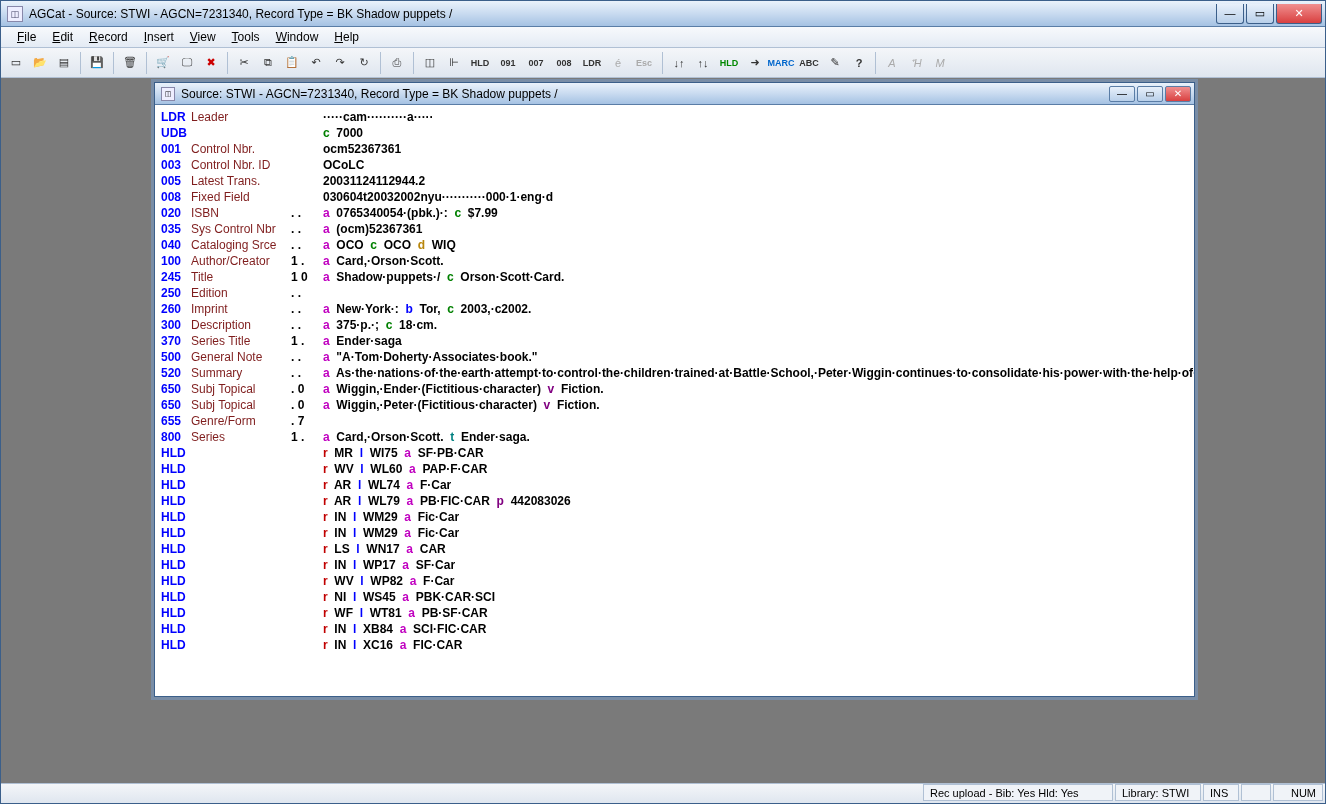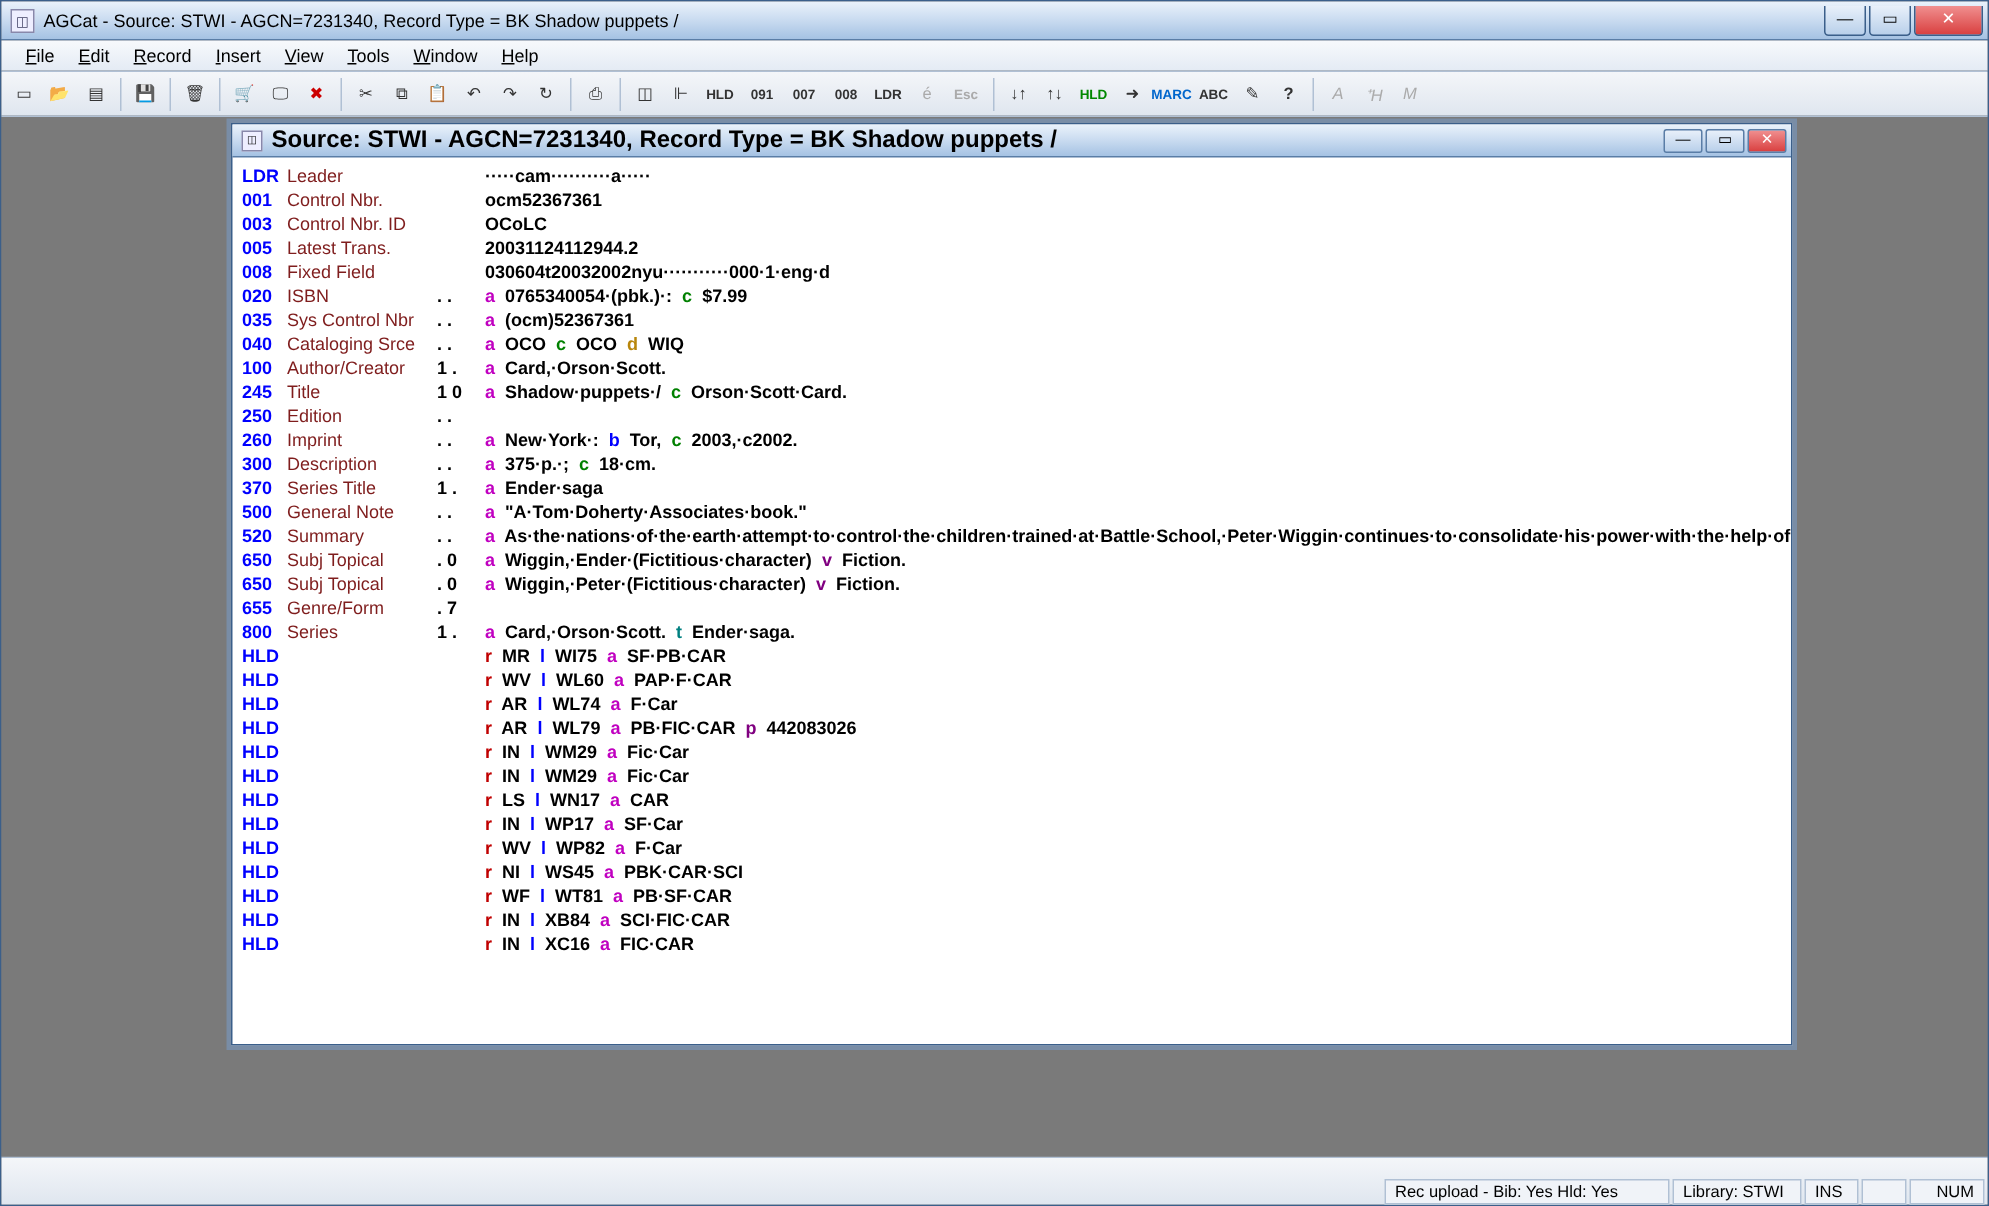--- a/index.html
+++ b/index.html
@@ -17,32 +17,32 @@
   .toolbar { height:30px; background:linear-gradient(to bottom,#f4f6f9,#dfe6ef); border-bottom:1px solid #b0c0d4; display:flex; align-items:center; padding:0 4px; gap:2px; overflow:hidden; }
   .tb-btn { width:22px; height:22px; display:flex; align-items:center; justify-content:center; border:1px solid transparent; font-size:11px; color:#333; cursor:pointer; }
   .tb-btn.small-text { font-family:Arial; font-weight:bold; font-size:9px; }
   .tb-btn.disabled { color:#aaa; }
   .tb-sep { width:1px; height:22px; background:#b0c0d4; margin:0 3px; }
   .tb-wide { width:26px; }
   .workspace { flex:1; background:#7a7a7a; position:relative; }
   .mdi-window { position:absolute; left:153px; top:4px; width:1041px; height:615px; background:#fff; border:1px solid #3b5f8a; box-shadow:0 0 0 3px rgba(120,160,210,0.5); display:flex; flex-direction:column; }
   .mdi-titlebar { height:22px; background:linear-gradient(to bottom,#eaf2fb 0%,#c9dbf0 50%,#a5c2e3 100%); display:flex; align-items:center; padding-left:6px; border-bottom:1px solid #5a7da6; }
   .mdi-titlebar .mdi-icon { width:14px; height:14px; background:#eef; border:1px solid #88a; margin-right:6px; font-size:7px; line-height:12px; text-align:center; }
-  .mdi-titlebar .mdi-title { flex:1; font-size:16px; color:#000;font-weight:bold; }
+  .mdi-titlebar .mdi-title { flex:1; font-size:12px; color:#000; }
   .mdi-controls { display:flex; margin-right:3px; }
   .mdi-btn { width:26px; height:16px; margin-left:2px; border:1px solid #5a7da6; background:linear-gradient(to bottom,#e8f0fa,#b9d0ea); font-size:10px; text-align:center; line-height:14px; cursor:pointer; border-radius:2px; }
   .mdi-btn.close { background:linear-gradient(to bottom,#f08f8f,#d94040); color:#fff; }
   .record-area { flex:1; padding:4px 6px; font-family:Arial,sans-serif; font-size:12px; overflow:auto; background:#fff; }
   .record-line { display:flex; line-height:16px; white-space:pre; }
   .tag-col { width:30px; color:#0000ff; font-weight:bold; flex-shrink:0; }
   .label-col { width:100px; color:#7f1d1d; flex-shrink:0; }
   .ind-col { width:32px; color:#000; font-weight:bold; text-align:left; flex-shrink:0; }
   .data-col { flex:1; }
   .val { color:#000; font-weight:bold; }
-  .statusbar { height:32px; background:linear-gradient(to bottom,#f4f6f9,#dfe6ef); border-top:1px solid #b0c0d4; display:flex; align-items:flex-end; font-size:11px; }
+  .statusbar { height:20px; background:linear-gradient(to bottom,#f4f6f9,#dfe6ef); border-top:1px solid #b0c0d4; display:flex; align-items:flex-start; font-size:11px; }
   .status-left { flex:1; }
   .status-panel { border:1px solid #b0c0d4; padding:1px 6px; margin-right:2px; background:#f0f3f8; height:17px; line-height:14px; }
   .status-panel.wide { width:190px; }
   .status-panel.lib { width:86px; }
   .status-panel.small { width:36px; }
   .status-panel.tiny { width:30px; }
   .status-panel.num { width:50px; text-align:right; }
 </style>
 </head>
 <body>
@@ -122,20 +122,21 @@
         <span class="mdi-icon">◫</span>
         <span class="mdi-title">Source: STWI - AGCN=7231340,  Record Type = BK Shadow puppets /</span>
         <div class="mdi-controls">
           <div class="mdi-btn">—</div>
           <div class="mdi-btn">▭</div>
           <div class="mdi-btn close">✕</div>
         </div>
       </div>
       <div class="record-area" id="record-area">
           <div class="record-line"><span class="tag-col">LDR</span><span class="label-col">Leader</span><span class="ind-col"></span><span class="data-col"><span class="val">·····cam··········a·····</span></span></div>
+          <div class="record-line"><span class="tag-col">UDB</span><span class="label-col"></span><span class="ind-col"></span><span class="data-col"><span style="color: rgb(0, 128, 0); font-weight: bold;">c  </span><span class="val">7000</span></span></div>
           <div class="record-line"><span class="tag-col">001</span><span class="label-col">Control Nbr.</span><span class="ind-col"></span><span class="data-col"><span class="val">ocm52367361</span></span></div>
           <div class="record-line"><span class="tag-col">003</span><span class="label-col">Control Nbr. ID</span><span class="ind-col"></span><span class="data-col"><span class="val">OCoLC</span></span></div>
           <div class="record-line"><span class="tag-col">005</span><span class="label-col">Latest Trans.</span><span class="ind-col"></span><span class="data-col"><span class="val">20031124112944.2</span></span></div>
           <div class="record-line"><span class="tag-col">008</span><span class="label-col">Fixed Field</span><span class="ind-col"></span><span class="data-col"><span class="val">030604t20032002nyu···········000·1·eng·d</span></span></div>
           <div class="record-line"><span class="tag-col">020</span><span class="label-col">ISBN</span><span class="ind-col">. .</span><span class="data-col"><span style="color: rgb(192, 0, 192); font-weight: bold;">a  </span><span class="val">0765340054·(pbk.)·:</span><span style="color: rgb(0, 128, 0); font-weight: bold;">  c  </span><span class="val">$7.99</span></span></div>
           <div class="record-line"><span class="tag-col">035</span><span class="label-col">Sys Control Nbr</span><span class="ind-col">. .</span><span class="data-col"><span style="color: rgb(192, 0, 192); font-weight: bold;">a  </span><span class="val">(ocm)52367361</span></span></div>
           <div class="record-line"><span class="tag-col">040</span><span class="label-col">Cataloging Srce</span><span class="ind-col">. .</span><span class="data-col"><span style="color: rgb(192, 0, 192); font-weight: bold;">a  </span><span class="val">OCO</span><span style="color: rgb(0, 128, 0); font-weight: bold;">  c  </span><span class="val">OCO</span><span style="color: rgb(184, 134, 11); font-weight: bold;">  d  </span><span class="val">WIQ</span></span></div>
           <div class="record-line"><span class="tag-col">100</span><span class="label-col">Author/Creator</span><span class="ind-col">1 .</span><span class="data-col"><span style="color: rgb(192, 0, 192); font-weight: bold;">a  </span><span class="val">Card,·Orson·Scott.</span></span></div>
           <div class="record-line"><span class="tag-col">245</span><span class="label-col">Title</span><span class="ind-col">1 0</span><span class="data-col"><span style="color: rgb(192, 0, 192); font-weight: bold;">a  </span><span class="val">Shadow·puppets·/</span><span style="color: rgb(0, 128, 0); font-weight: bold;">  c  </span><span class="val">Orson·Scott·Card.</span></span></div>
           <div class="record-line"><span class="tag-col">250</span><span class="label-col">Edition</span><span class="ind-col">. .</span></div>

